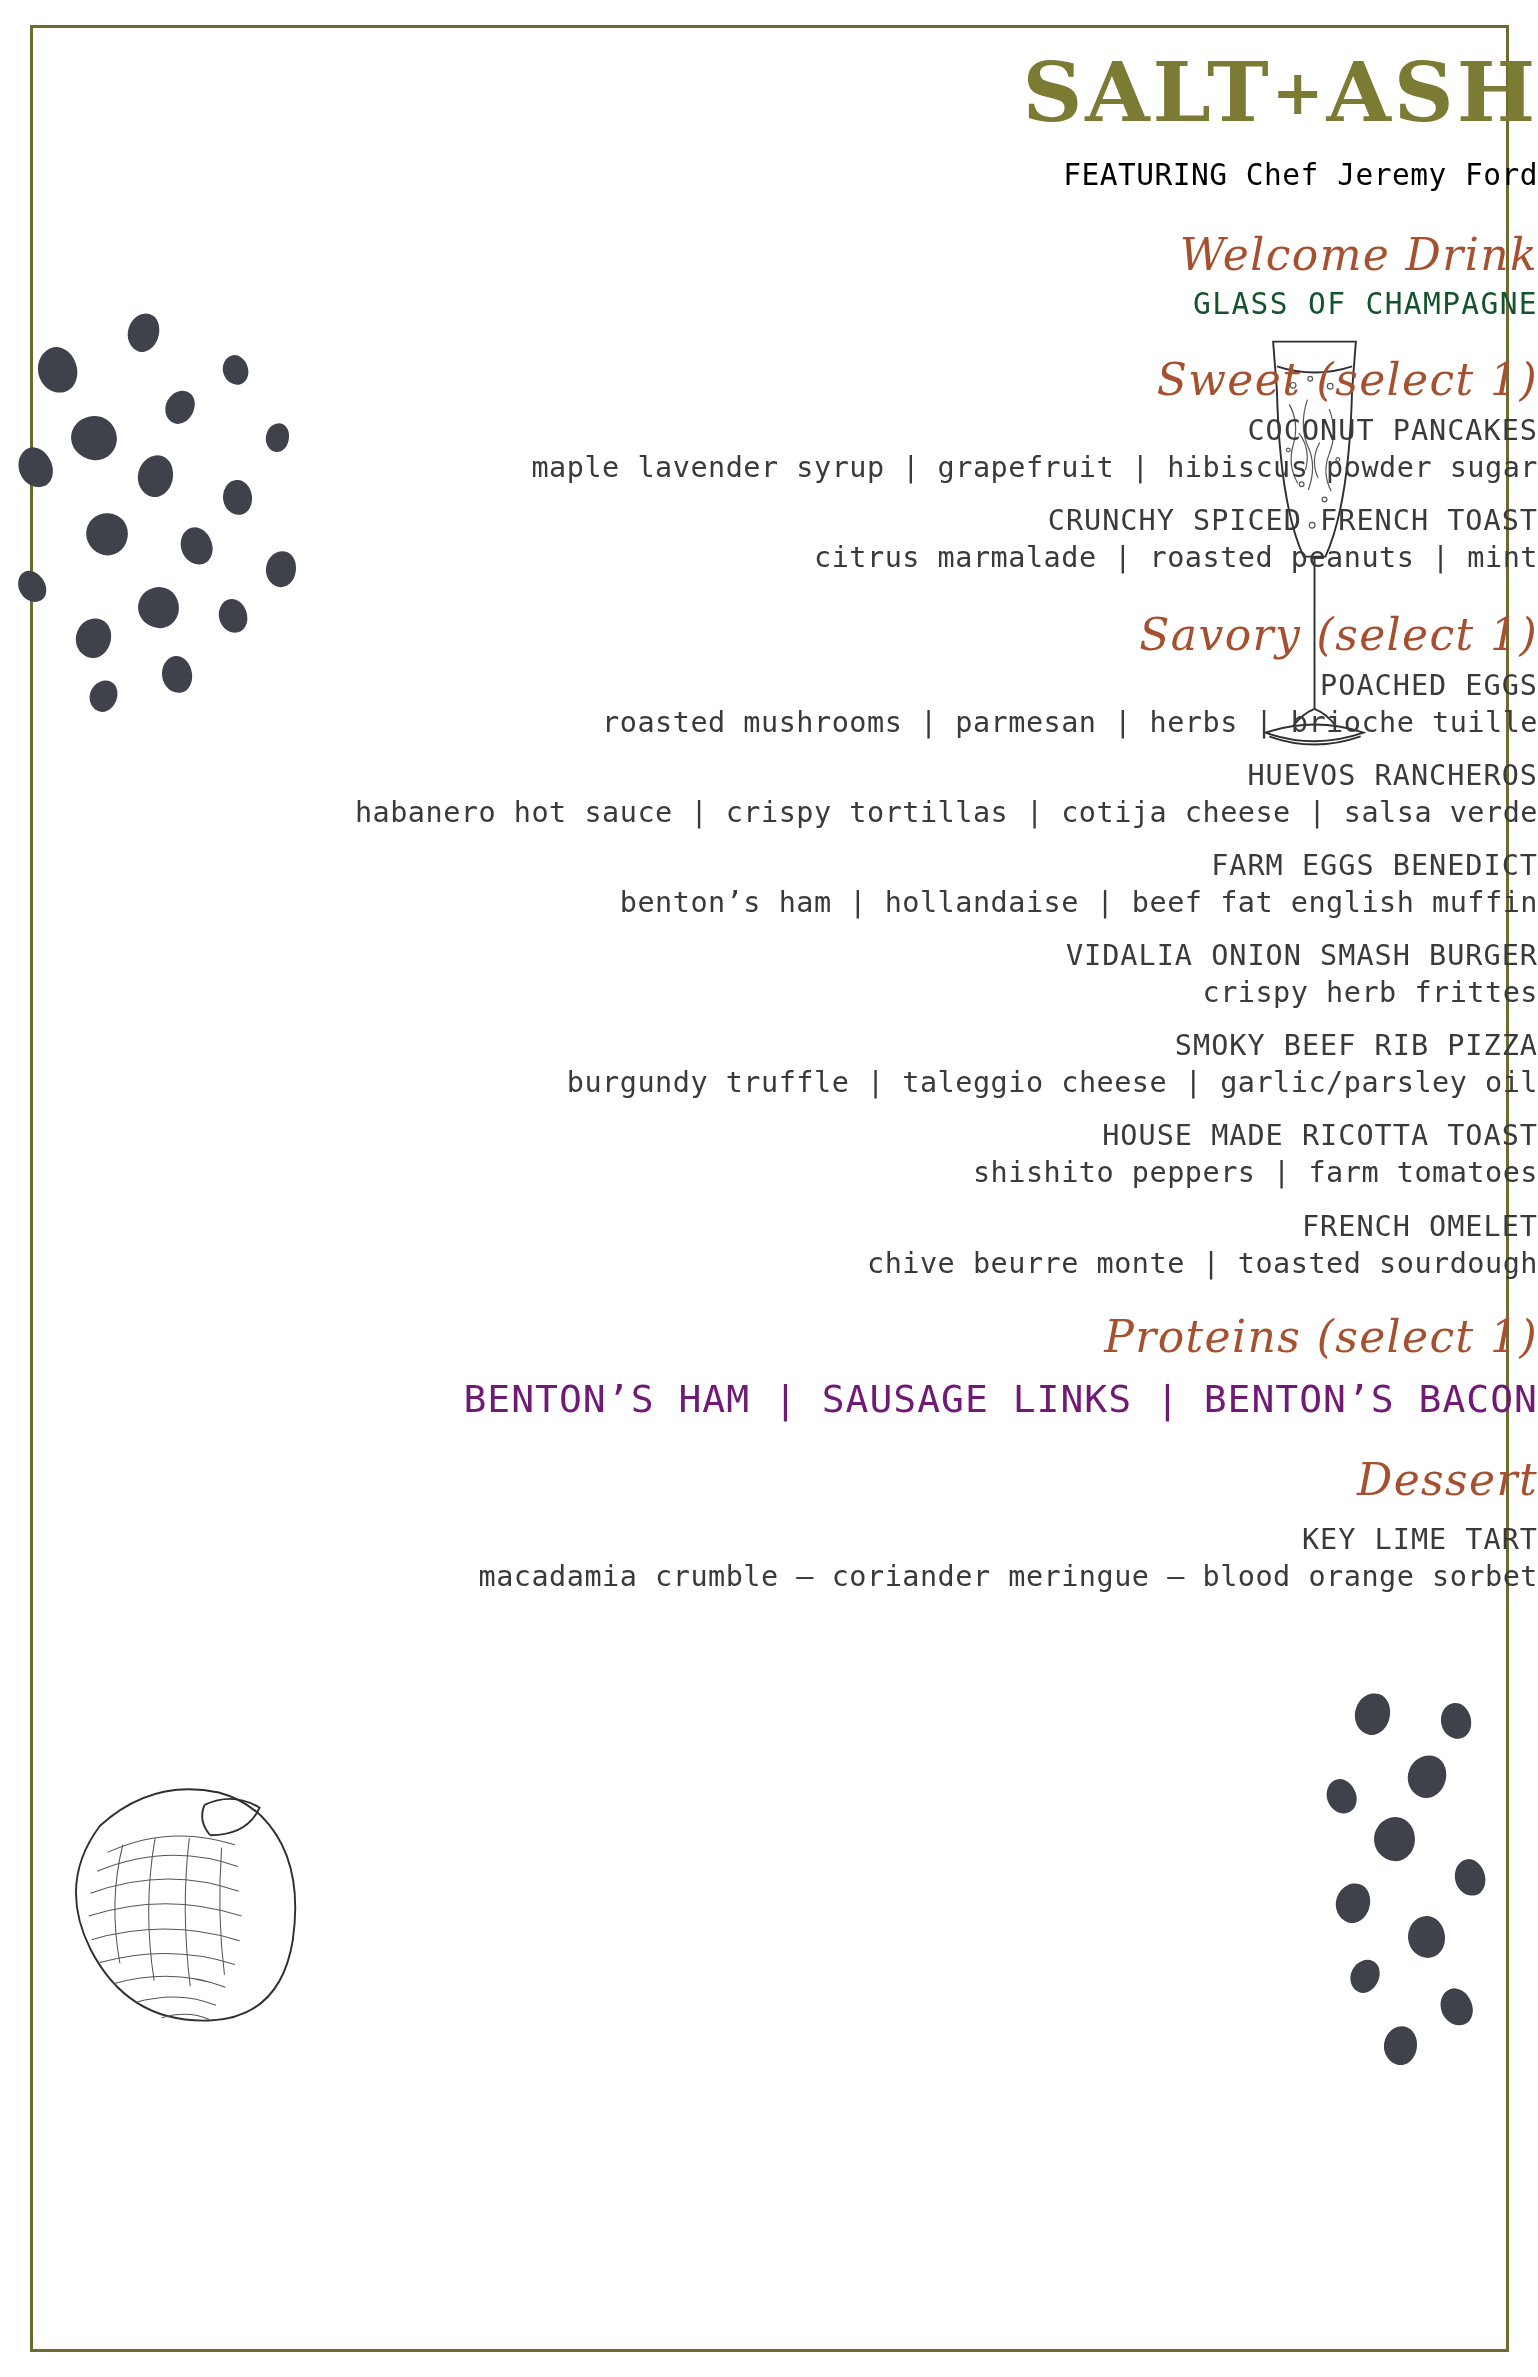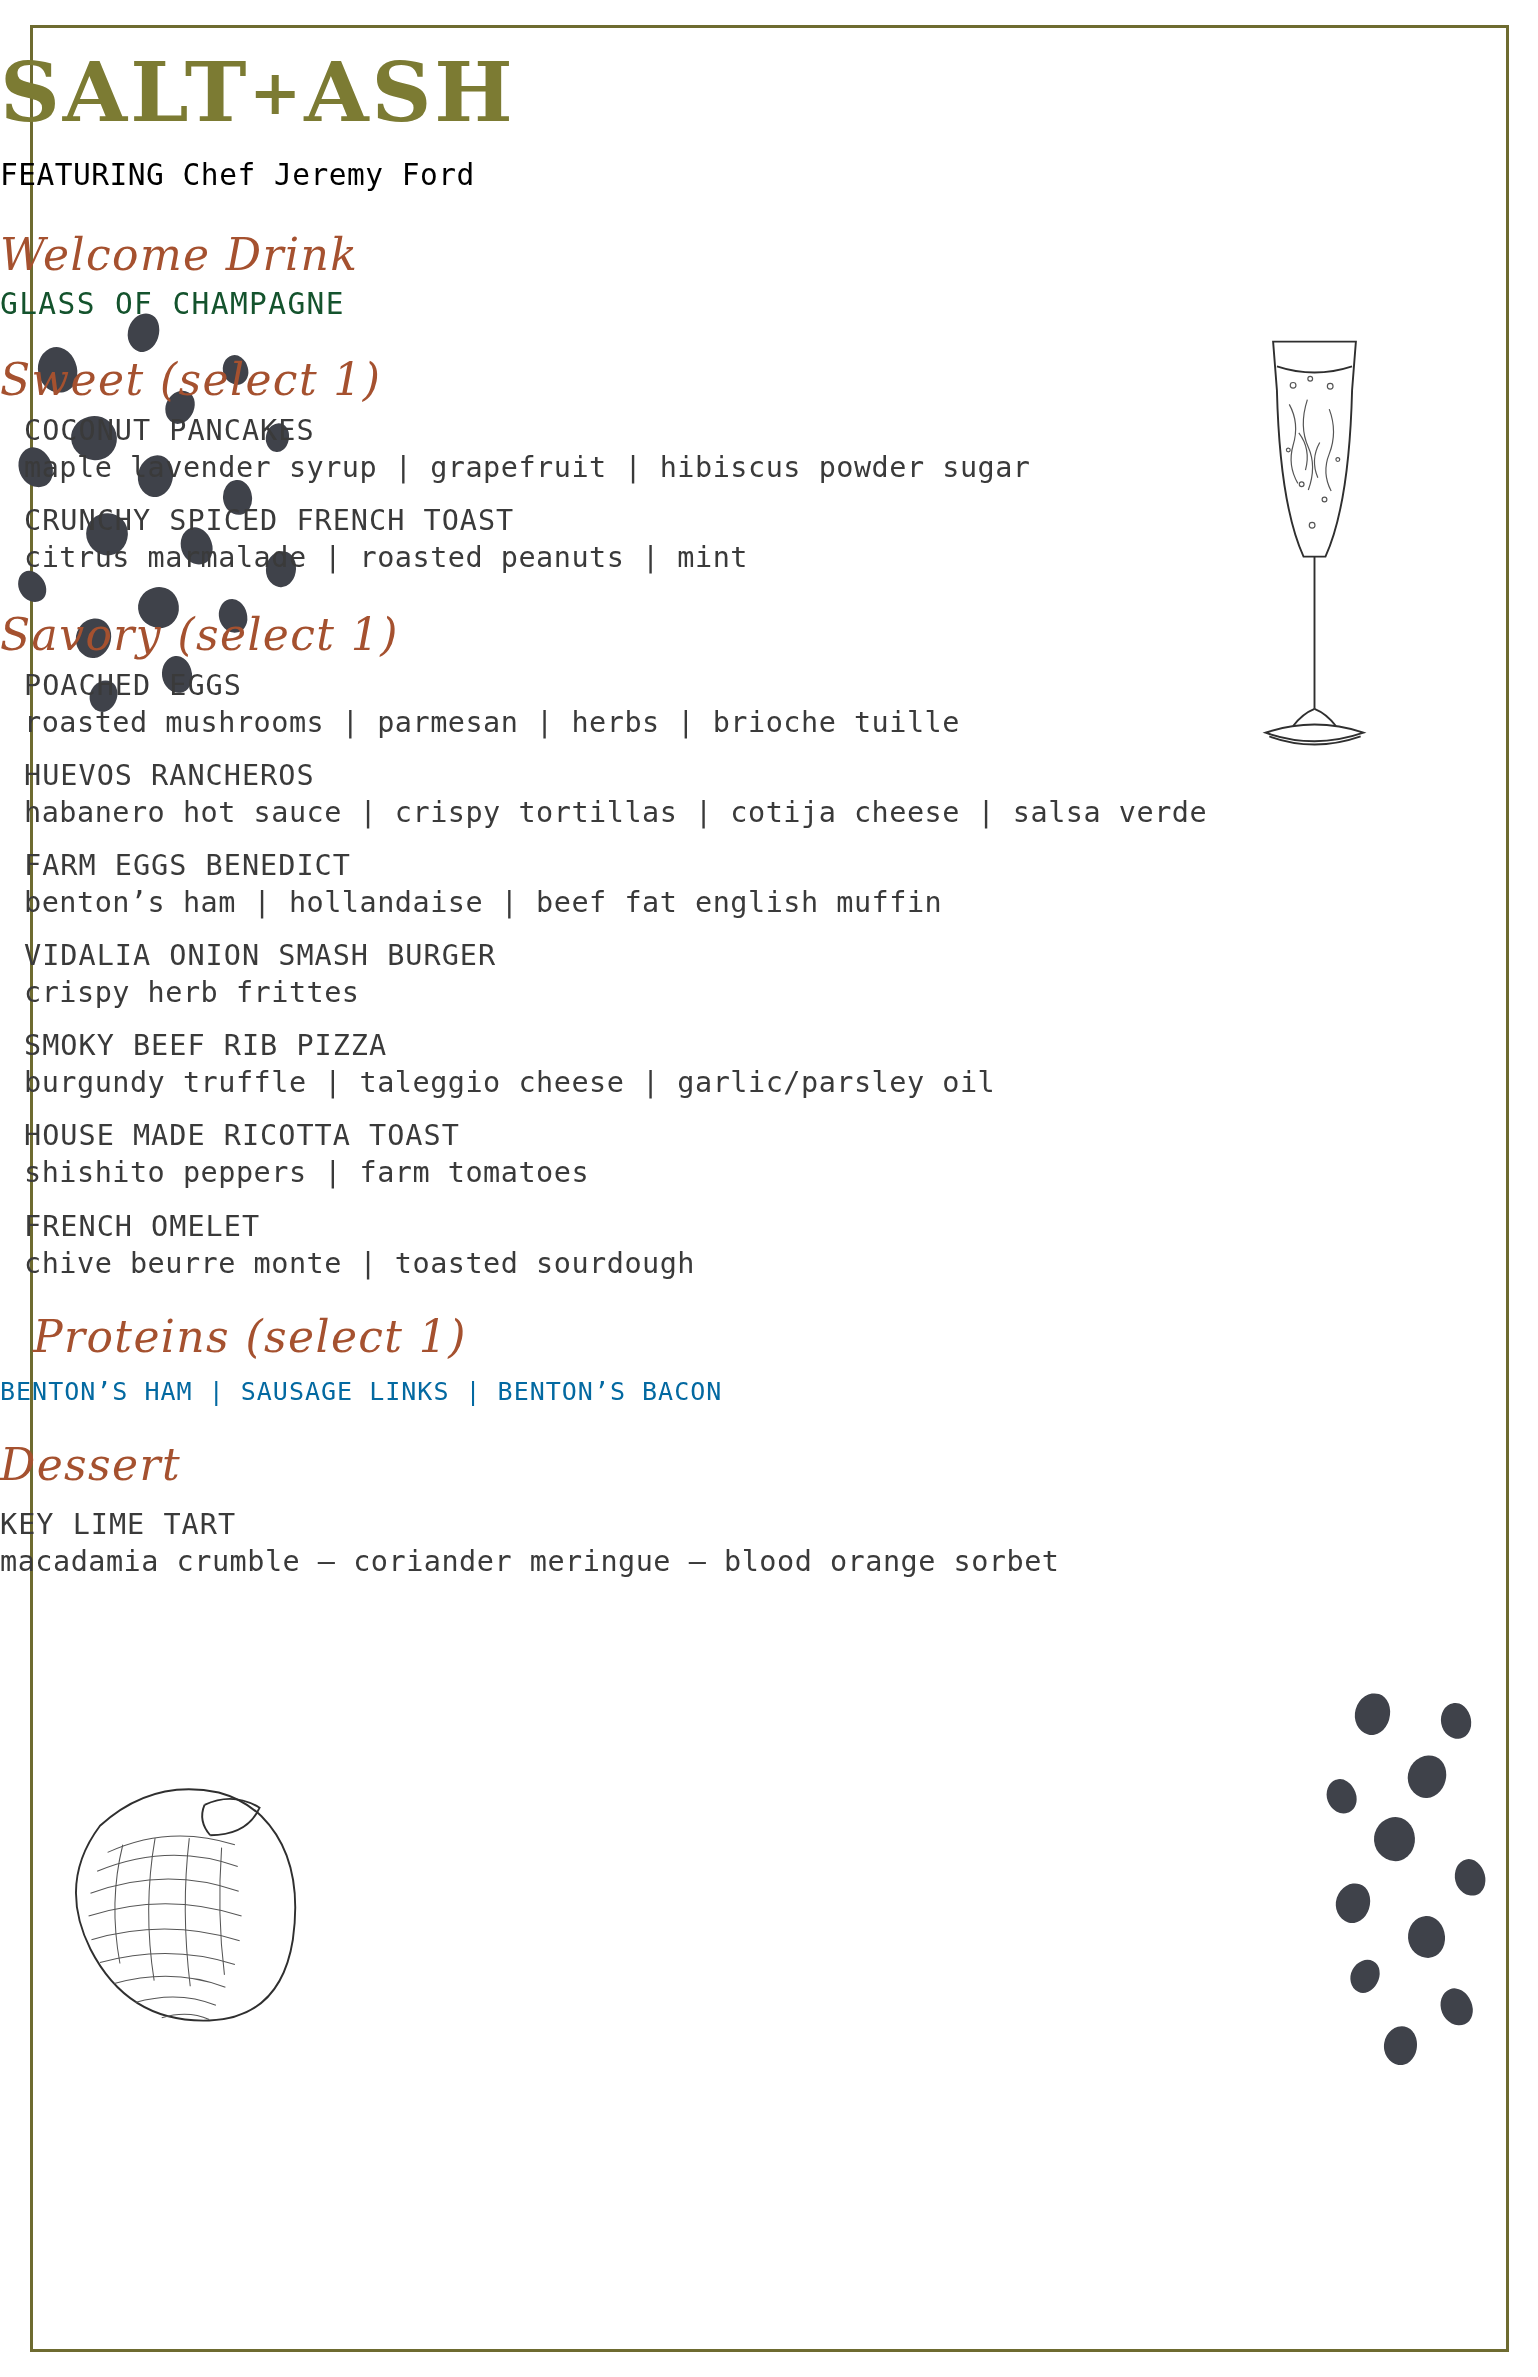--- a/index.html
+++ b/index.html
@@ -31,21 +31,21 @@
     bottom: 25px;
     border: 3.3px solid #6e6b30;
     box-sizing: border-box;
   }
 
   .content {
     position: absolute;
     top: 0; left: 0;
     width: 1538px;
     height: 2377px;
-    text-align: left;
+    text-align: right;
   }
 
   
   .brand {
     margin-top: 51px;
     font-family: "DejaVu Serif", serif;
     font-size: 83px;
     letter-spacing: 2.9px;
     color: #7c7b33;
     font-weight: 700;
@@ -104,22 +104,22 @@
     line-height: 1.3;
   }
   .item-desc {
     font-size: 28.5px;
     color: #3a3a3a;
     letter-spacing: 0.5px;
     line-height: 1.3;
   }
 
   .simple-line {
-    font-size: 25px;
-    color: #0369a1;
+    font-size: 38px;
+    color: #701a75;
     letter-spacing: 1px;
     margin-top: 15px;
   }
 
   .welcome-drink-line {
     font-size: 29.5px;
     color: #14532d;
     letter-spacing: 1.4px;
     margin-top: 7.6px;
   }

